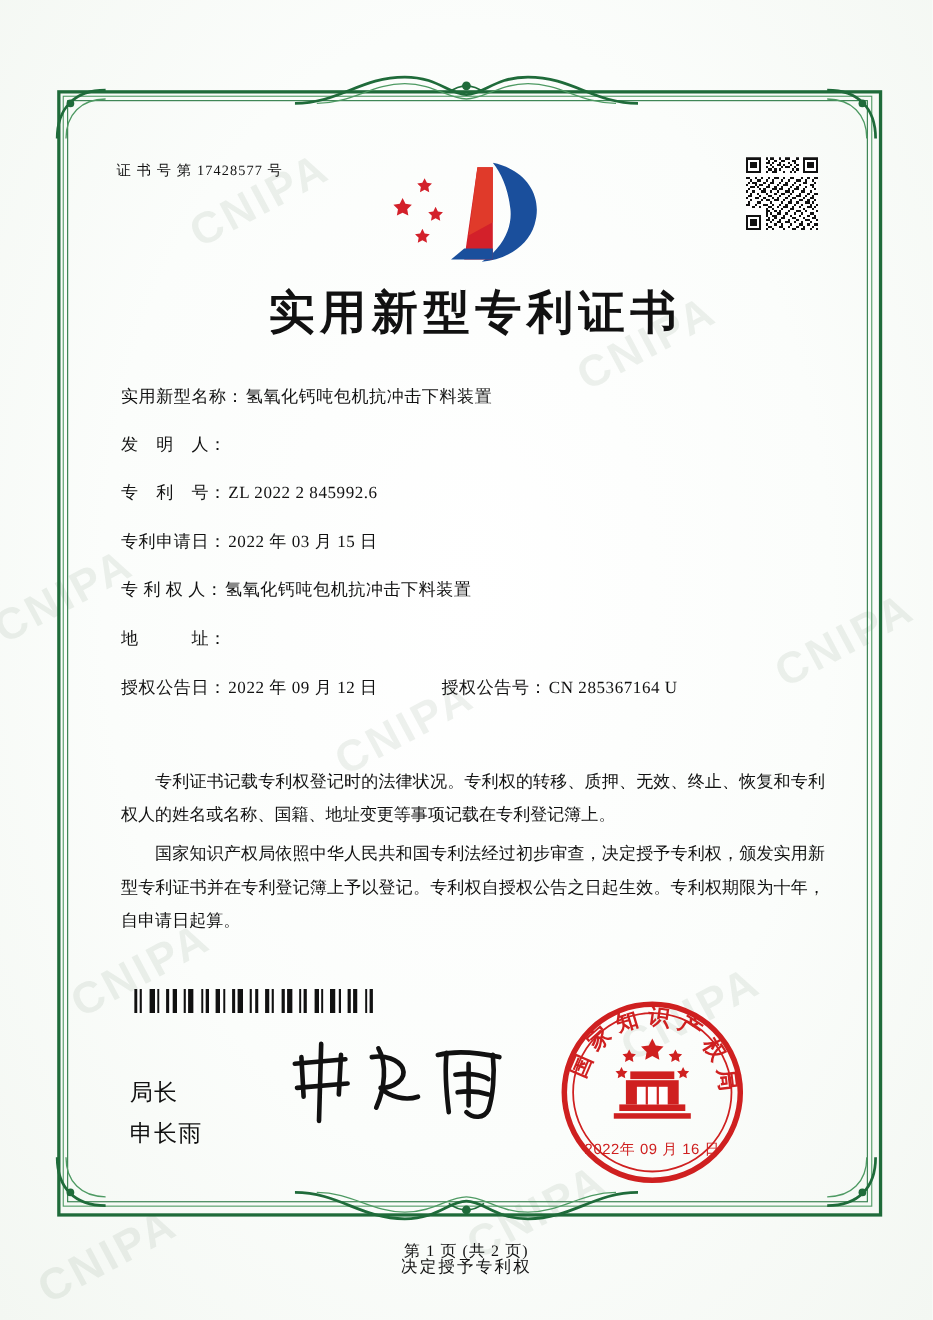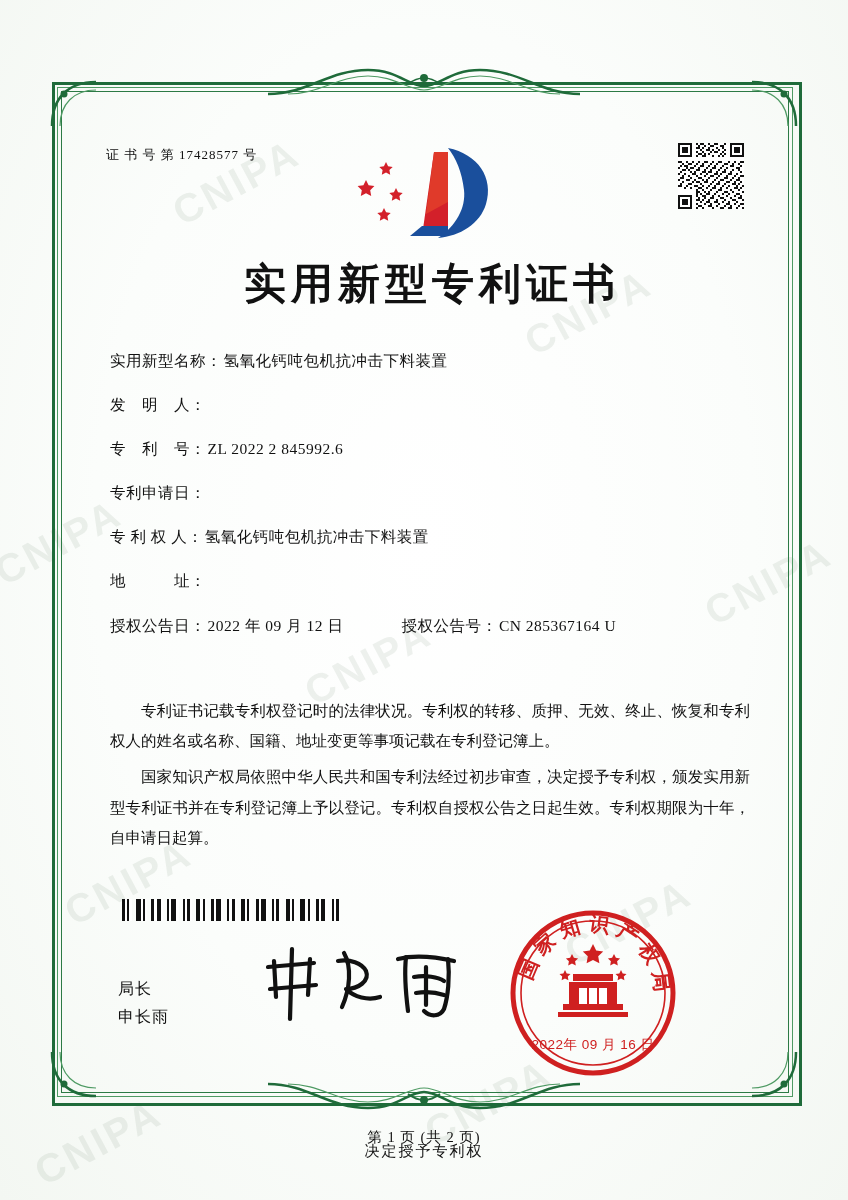--- a/index.html
+++ b/index.html
@@ -163,21 +163,21 @@
     display: inline-block;
     background: #111;
     height: 22px;
     vertical-align: top;
   }
 
   
   .sig-label {
     position: absolute;
     left: 118px; top: 975px;
-    font-size: 16px;
+    font-size: 21px;
     line-height: 1.75;
     letter-spacing: 1px;
   }
   .sig-script {
     position: absolute;
     left: 258px; top: 945px;
     width: 210px; height: 78px;
   }
 
   
@@ -556,20 +556,21 @@
       <span class="fcolon">：</span>
     </div>
     <div class="frow">
       <span class="flabel">专　利　号</span>
       <span class="fcolon">：</span>
       <span class="fvalue">ZL 2022 2 845992.6</span>
     </div>
     <div class="frow">
       <span class="flabel">专利申请日</span>
       <span class="fcolon">：</span>
+      <span class="fvalue">2022 年 03 月 15 日</span>
     </div>
     <div class="frow">
       <span class="flabel">专 利 权 人</span>
       <span class="fcolon">：</span>
       <span class="fvalue">氢氧化钙吨包机抗冲击下料装置</span>
     </div>
     <div class="frow">
       <span class="flabel">地　　　址</span>
       <span class="fcolon">：</span>
     </div>

